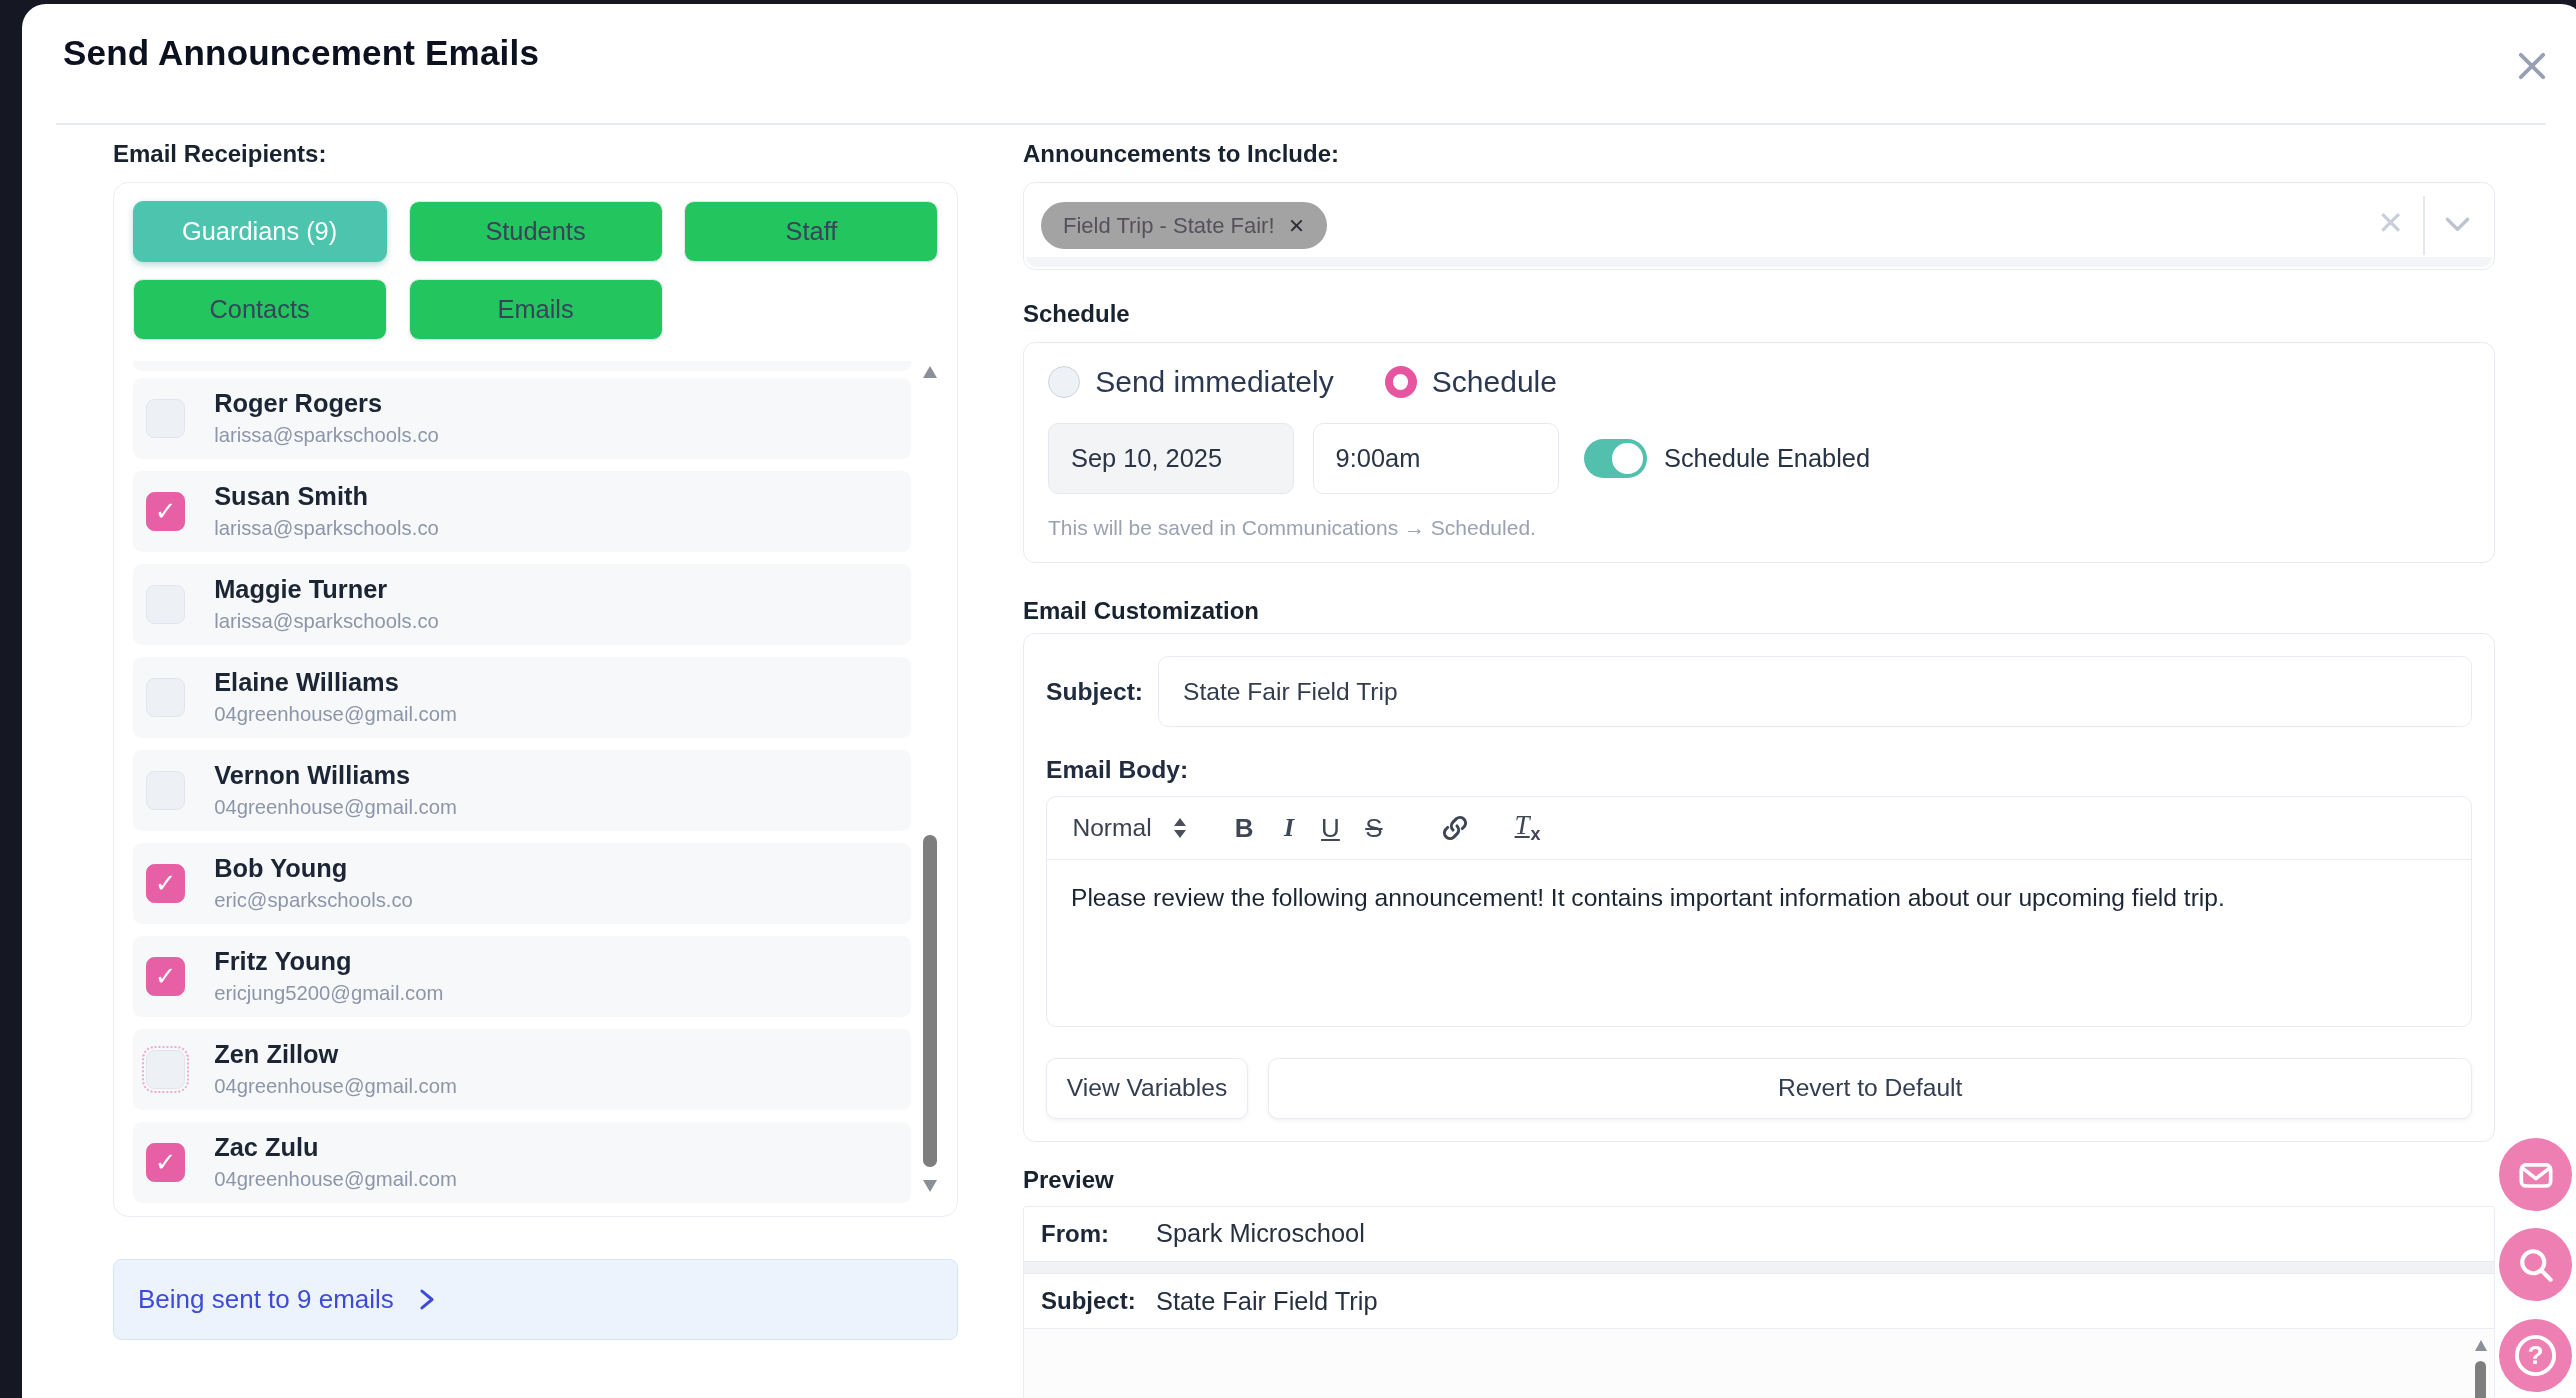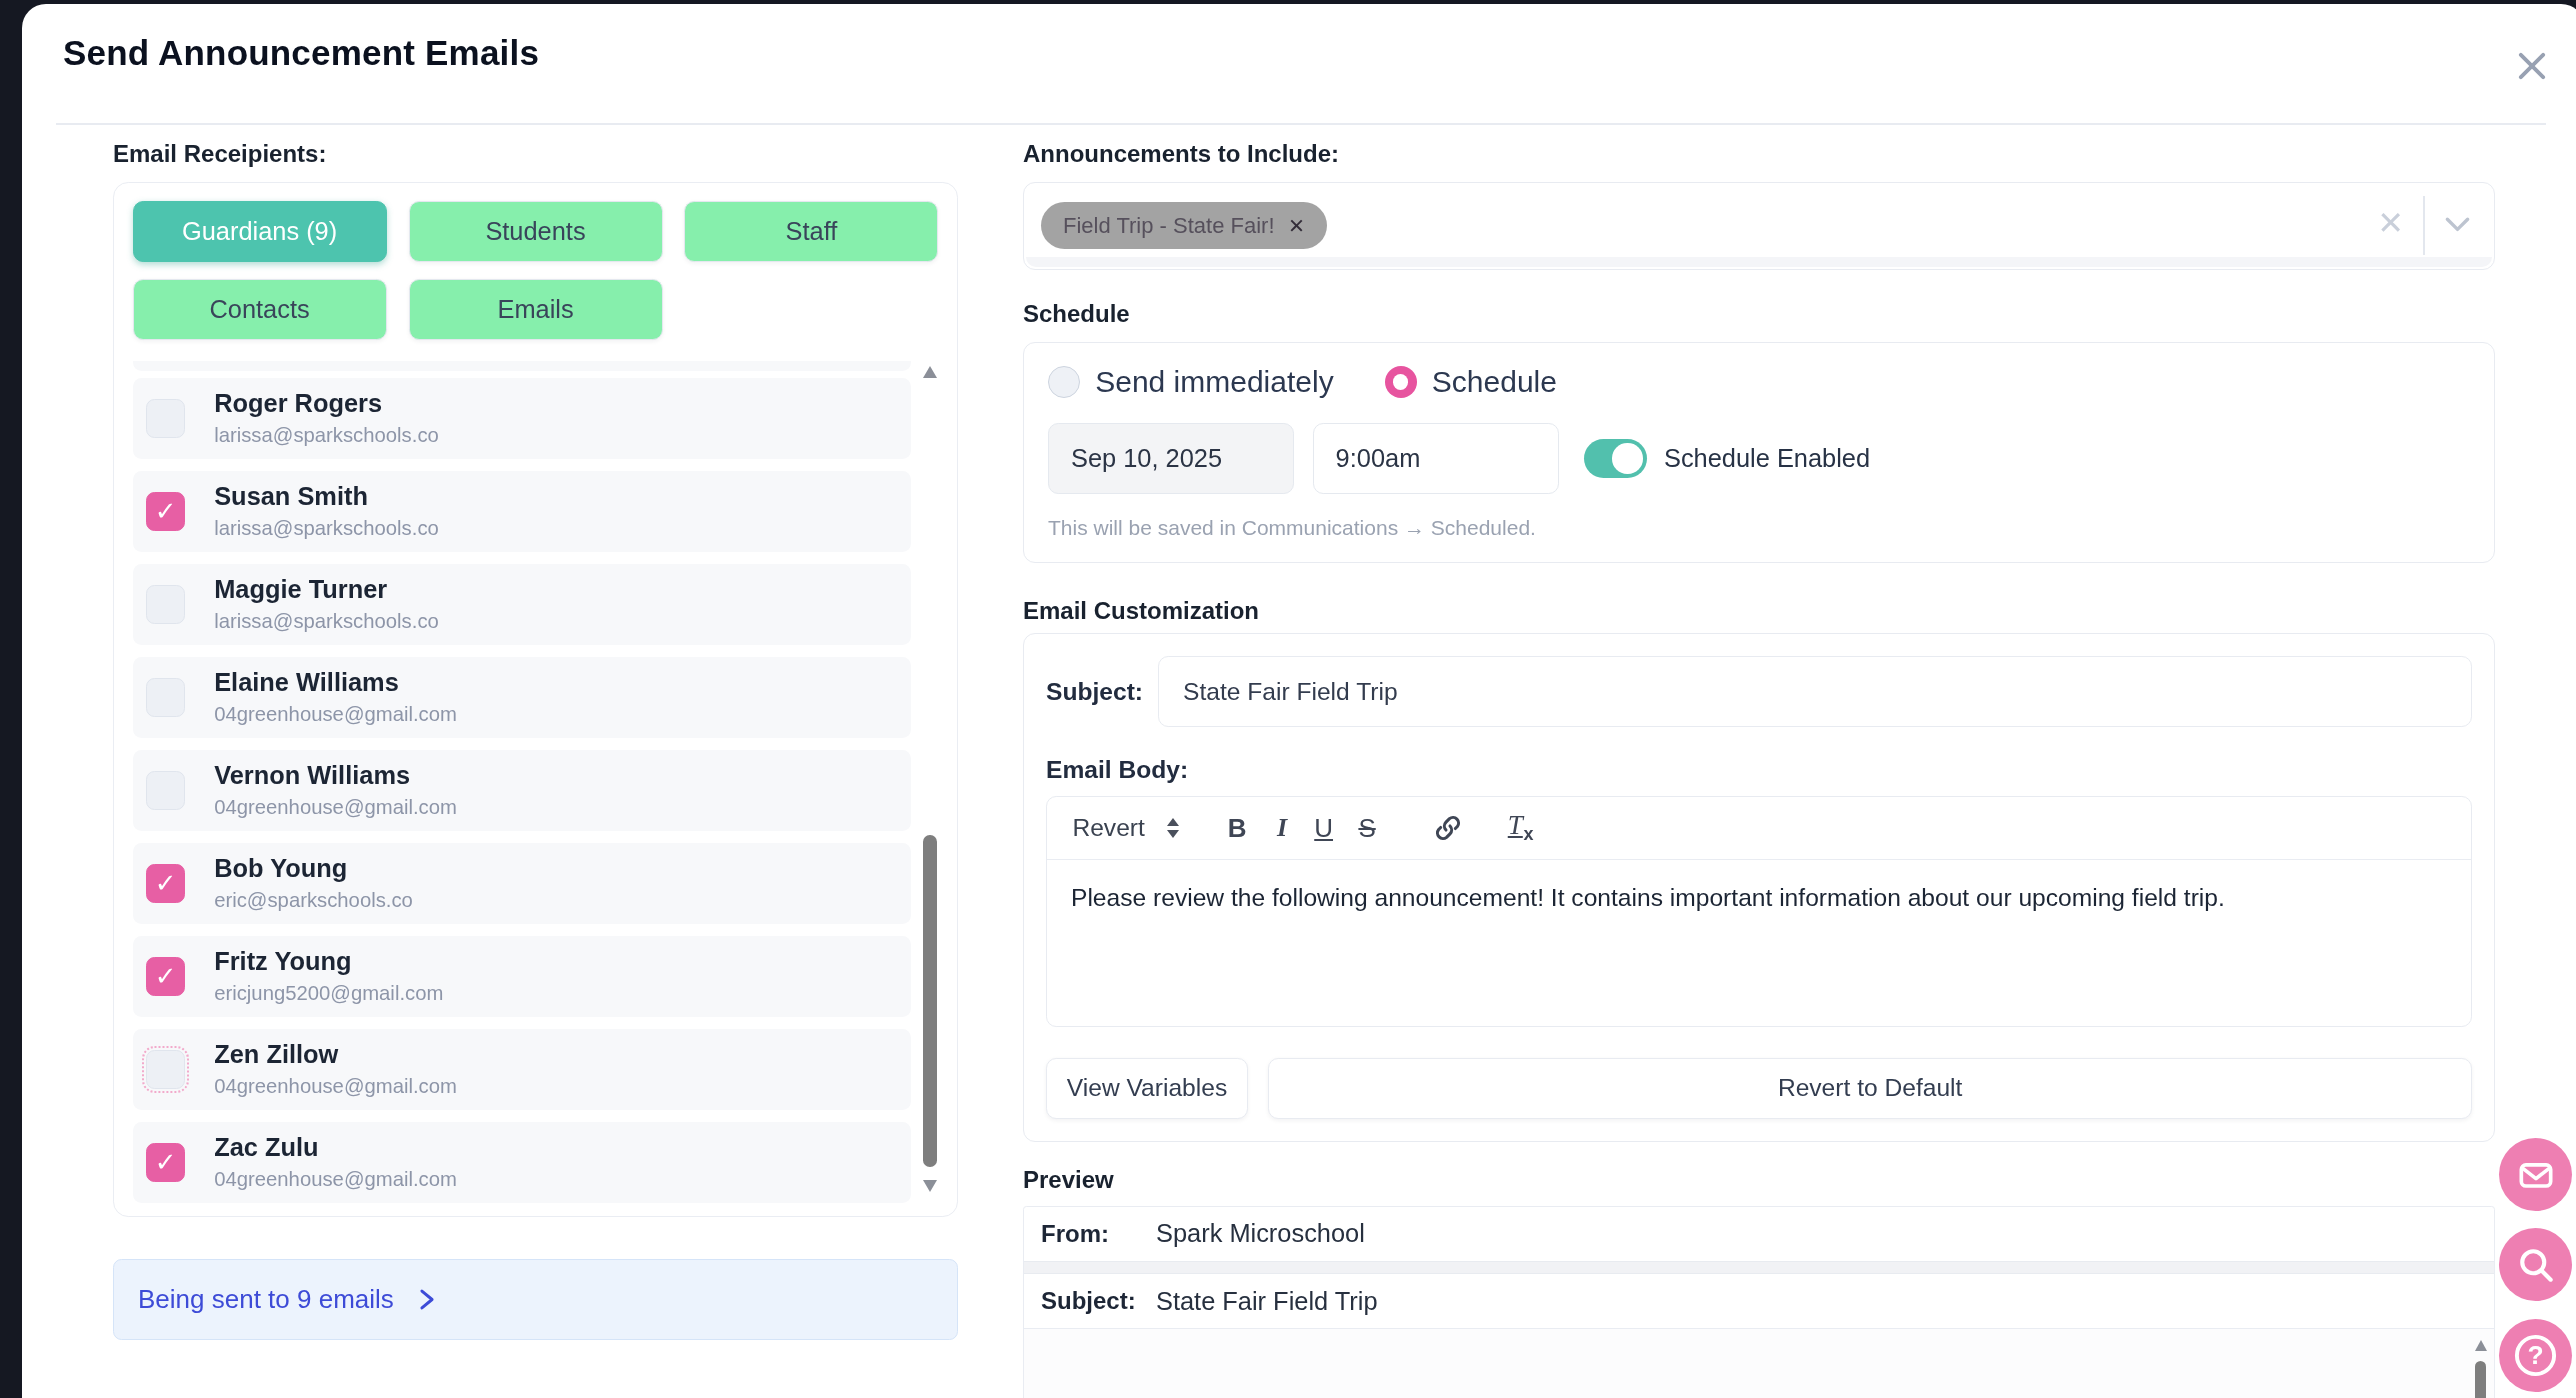--- a/index.html
+++ b/index.html
@@ -18,21 +18,21 @@
   .hdr-divider { position:absolute; left:34px; right:39px; top:119px; height:1.7px; background:#e8ebf1; }
 
   .section-label { font-size:24px; font-weight:600; color:#19222f; }
 
   
   .left-col { position:absolute; left:91px; top:136px; width:845px; }
   .recipients-card { margin-top:13.6px; border:1.7px solid #eaedf3; border-radius:15.2px; padding:18.6px; height:1035px; background:#fff; }
   .tabs-row { display:flex; justify-content:space-between; }
   .tabs-row2 { display:flex; gap:22px; margin-top:17px; }
   .tab { width:254px; height:61px; border-radius:10.2px; display:flex; align-items:center; justify-content:center;
-    font-size:25.4px; font-weight:500; color:#39445a; background:#86efac; border:1.7px solid #e4e8ef;
+    font-size:25.4px; font-weight:500; color:#39445a; background:#22c55e; border:1.7px solid #e4e8ef;
     box-shadow:0 1.7px 4.2px rgba(16,24,40,.05); cursor:pointer; }
   .tab.active { background:#4dc4ae; border-color:#4dc4ae; color:#ffffff; box-shadow:0 2.5px 6px rgba(45,160,140,.35); }
 
   .list { position:relative; margin-top:20.3px; height:835px; }
   .list-inner { width:778px; }
   .sliver { width:778px; height:10.2px; background:#f7f8fa; border-radius:0 0 8.5px 8.5px; margin-bottom:6.8px; }
   .row { width:778px; height:81px; background:#f7f8fa; border-radius:8.5px; display:flex; align-items:center;
     padding-left:13.6px; margin-bottom:12px; cursor:pointer;gap:12px; }
   .cb { width:39px; height:39px; border-radius:8.5px; background:#edf0f5; border:1.7px solid #e0e5ed; flex:0 0 auto;
     display:flex; align-items:center; justify-content:center; }
@@ -311,21 +311,21 @@
       <div class="section-label custom-label">Email Customization</div>
       <div class="custom-card">
         <div class="subject-row">
           <span class="field-label">Subject:</span>
           <input class="subject-input" type="text" value="State Fair Field Trip" style="">
         </div>
         <div class="body-label">Email Body:</div>
 
         <div class="editor">
           <div class="toolbar">
-            <span class="tb-style">Revert</span>
+            <span class="tb-style">Normal</span>
             <span class="tb-arrows">
                 <i class="a-up"></i>
                 <i class="a-dn"></i>
               </span>
             <span class="tb-btn tb-b">B</span>
             <span class="tb-btn tb-i">I</span>
             <span class="tb-btn tb-u">U</span>
             <span class="tb-btn tb-s">S</span>
             <span class="tb-link">
               <svg width="32" height="32" viewBox="0 0 24 24" fill="none" stroke="#3f4655" stroke-width="2.3" stroke-linecap="round" stroke-linejoin="round">

